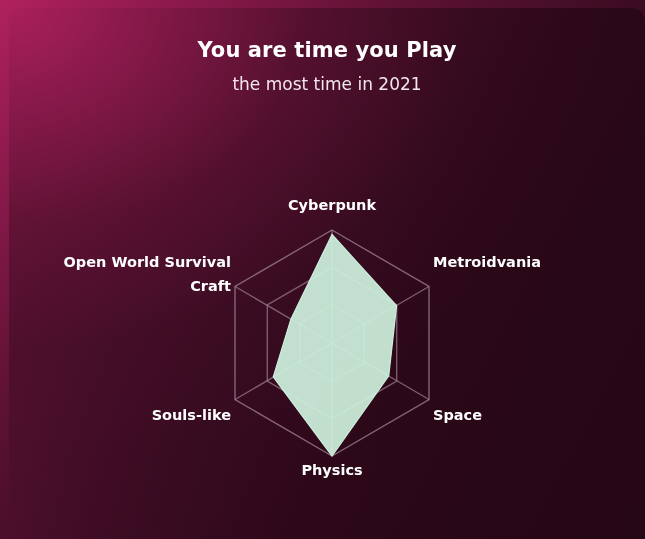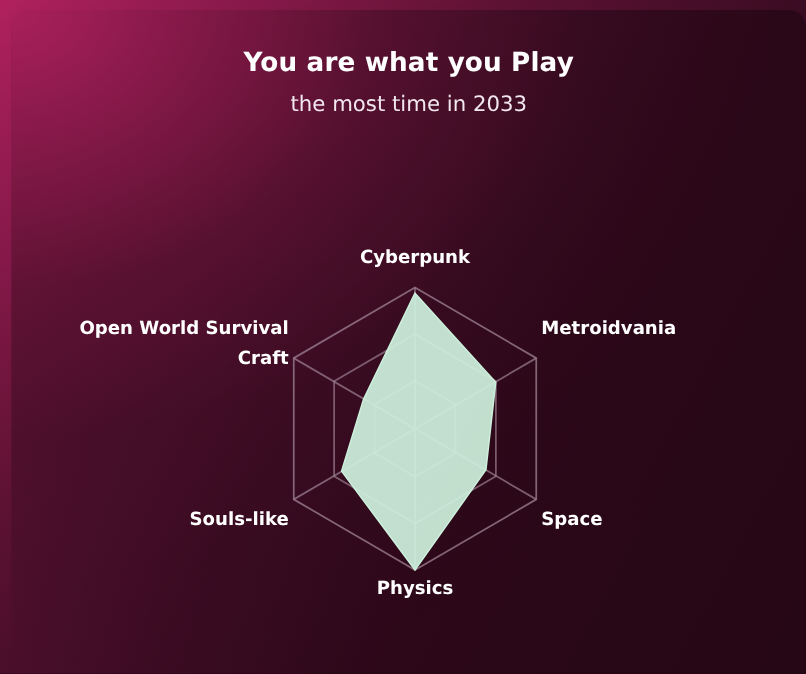--- a/index.html
+++ b/index.html
@@ -87,23 +87,23 @@
     font-weight: bold;
   }
 </style>
 </head>
 <body>
 
 <div id="app">
   <div id="card">
 
     <div class="header">
-      <div class="title">You are what you Play</div>
+      <div class="title">You are time you Play</div>
       <div class="subtitle">
-        <div>the most time in 2033</div>
+        <div>the most time in 2021</div>
       </div>
     </div>
 
     <div class="chart-wrap">
       <svg class="radar" viewBox="0 0 645 539">
 
         <g>
           <polygon points="323,222 420,278.5 420,391.5 323,448 226,391.5 226,278.5" fill="none" stroke="#9b7f90" stroke-width="1.4" opacity="0.78"></polygon>
           <polygon points="323,259.3 387.7,297 387.7,373 323,410.7 258.3,373 258.3,297" fill="none" stroke="#9b7f90" stroke-width="1.4" opacity="0.7"></polygon>
           <polygon points="323,296.7 355.3,315.5 355.3,354.5 323,373.3 290.7,354.5 290.7,315.5" fill="none" stroke="#9b7f90" stroke-width="1.4" opacity="0.62"></polygon>

